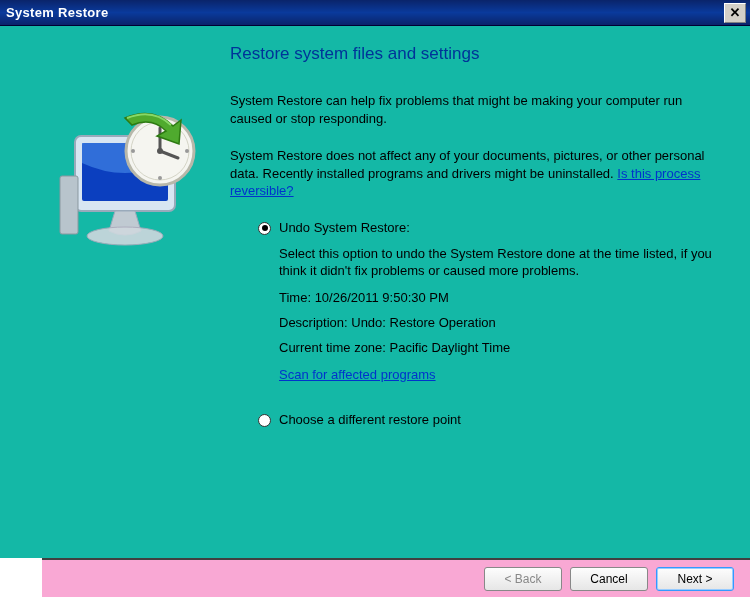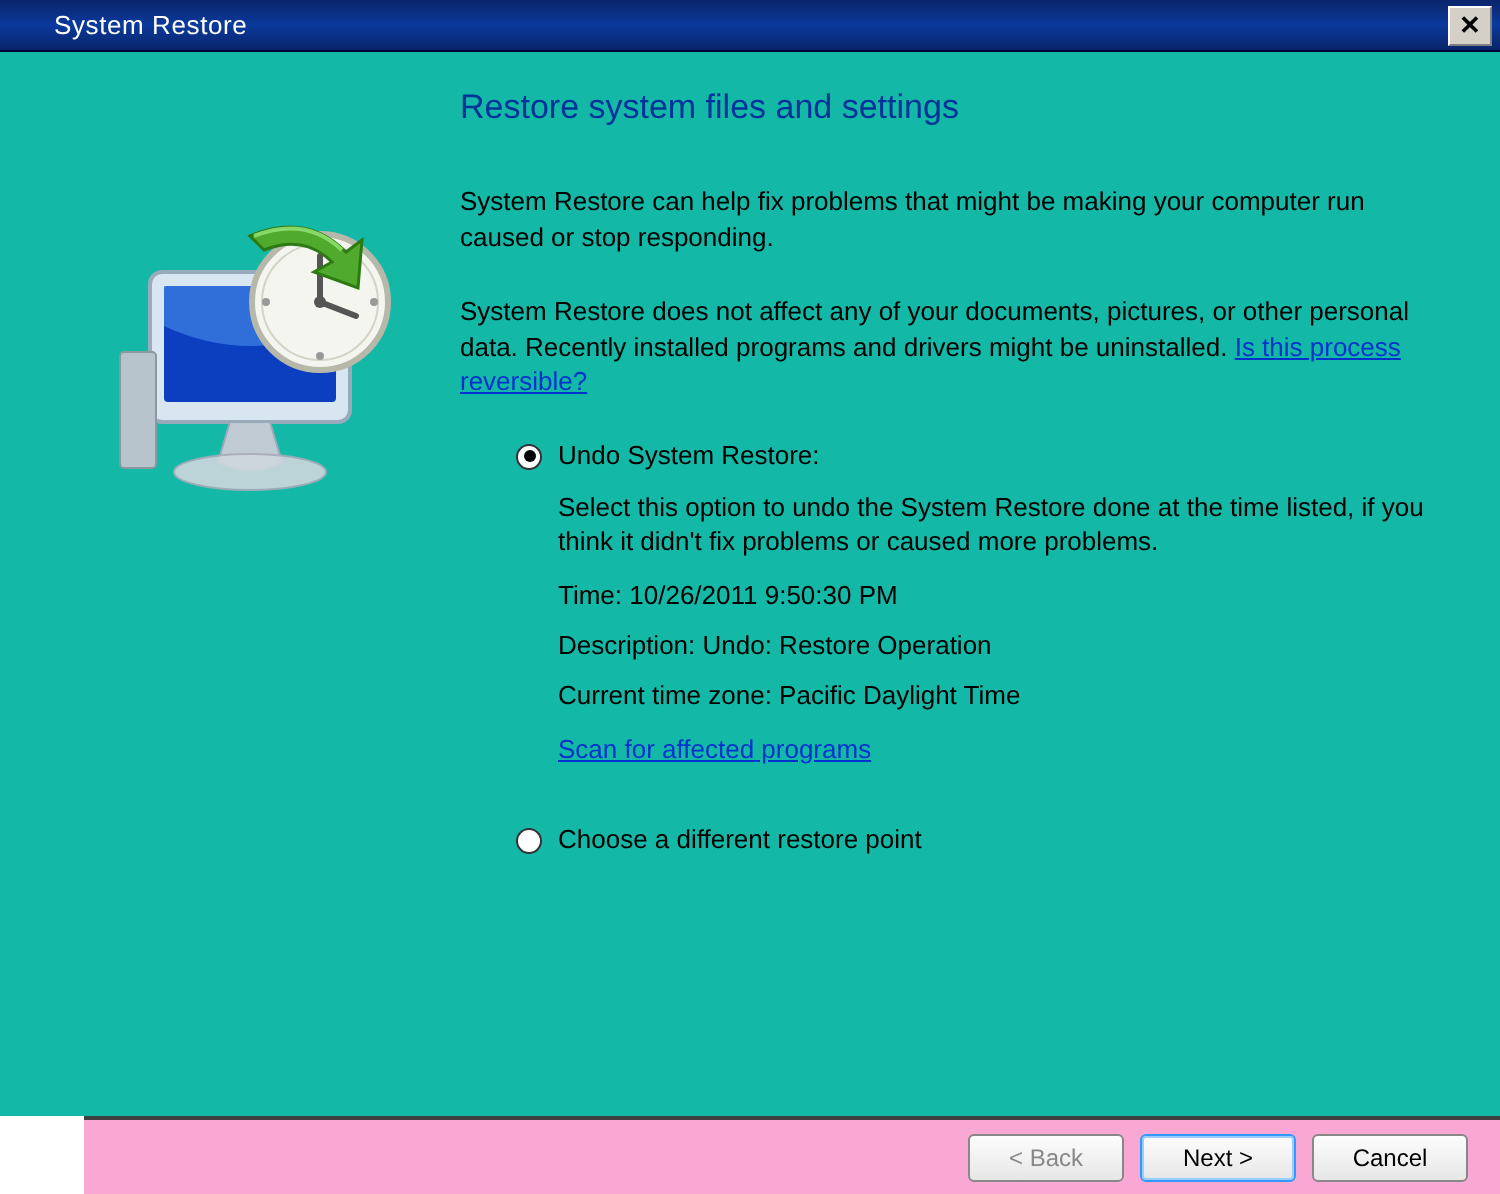--- a/index.html
+++ b/index.html
@@ -15,24 +15,23 @@
       background: linear-gradient(to bottom, #0a246a, #0a3a9c 50%, #0a246a);
       color: #fff;
       height: 26px;
       display: flex;
       align-items: center;
       padding: 0 4px 0 6px;
       border-bottom: 1px solid #003;
     }
     .titlebar-text {
       flex: 1;
-      font-weight: normal;
+      font-weight: bold;
       font-size: 13px;
       letter-spacing: 0.3px;
-      margin-left: 21px;
     }
     .close-btn {
       width: 22px;
       height: 20px;
       background: #d4d0c8;
       border: 1px solid #808080;
       border-top-color: #fff;
       border-left-color: #fff;
       display: flex;
       align-items: center;
@@ -219,15 +218,15 @@
         <span class="radio"></span>
         <span>Choose a different restore point</span>
       </div>
 
     </div>
   </div>
 </div>
 
 <div class="button-bar">
   <button class="btn disabled">&lt; Back</button>
+  <button class="btn">Cancel</button>
   <button class="btn default">Next &gt;</button>
-  <button class="btn">Cancel</button>
 </div>
 
 </body></html>

